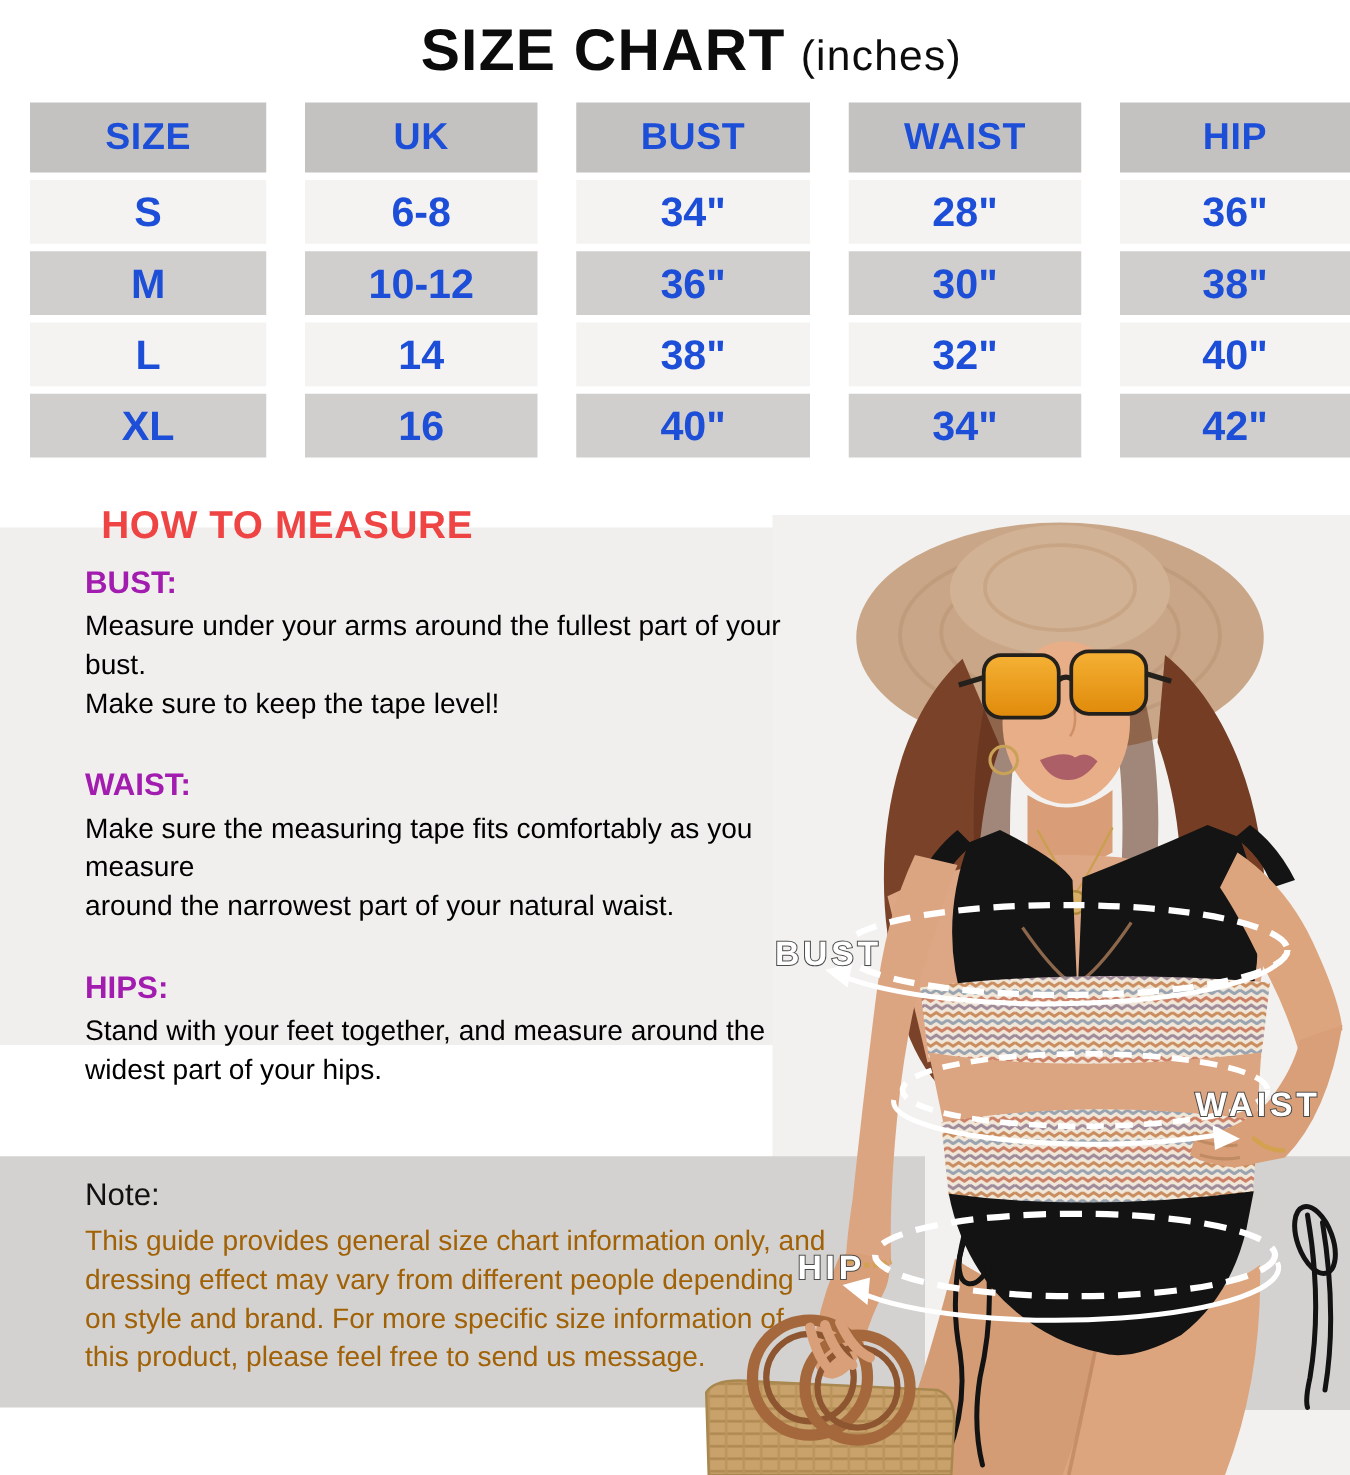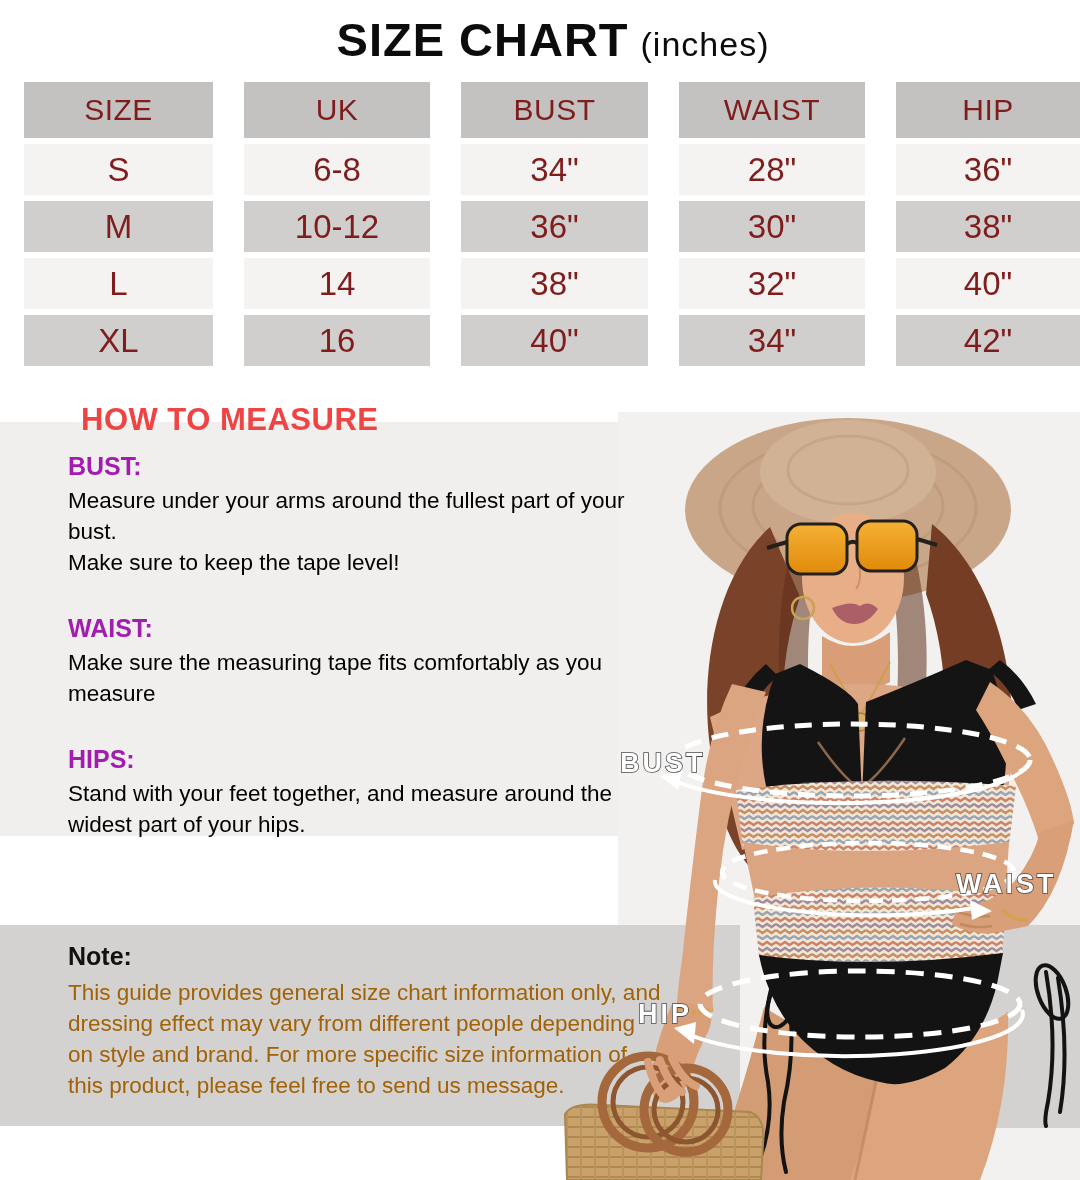--- a/index.html
+++ b/index.html
@@ -8,40 +8,40 @@
 
   
   .title{position:absolute;top:12px;left:13px;width:100%;text-align:center;color:#0c0c0c;white-space:nowrap;}
   .title .main{font-size:47px;font-weight:800;letter-spacing:1px;}
   .title .unit{font-size:34px;font-weight:400;margin-left:12px;letter-spacing:1px;}
 
   
   .size-table{position:absolute;top:82px;left:0;width:1080px;display:grid;
               grid-template-columns:213px 210px 211px 210px 208px;
               column-gap:7px;row-gap:6px;background:#fff;}
-  .cell{display:flex;align-items:center;justify-content:center;font-weight:400;color:#7f1d1d;margin-left:24px;}
+  .cell{display:flex;align-items:center;justify-content:center;font-weight:700;color:#1d4ed8;margin-left:24px;}
   .cell.head{height:56px;background:#c3c2c1;font-size:30px;letter-spacing:.5px;}
   .cell.data{height:51px;font-size:33px;}
   .light{background:#f4f3f2;}
   .dark{background:#d0cfce;}
 
   
   .measure-heading{position:absolute;left:52px;top:402px;font-size:31px;font-weight:800;color:#ef4444;letter-spacing:.5px;margin-left:29px;}
   .measure-box{position:absolute;left:0;top:422px;width:625px;height:414px;background:#f0efee;}
   .photo-bg{position:absolute;left:618px;top:412px;width:462px;height:768px;background:#f2f1ef;}
   .note-box{position:absolute;left:0;top:925px;width:740px;height:201px;background:#d4d2d0;}
   .note-box-right{position:absolute;left:965px;top:925px;width:115px;height:203px;background:#d4d2d0;}
 
   .measure-content{position:absolute;left:68px;top:452px;width:560px;color:#1c1c1c;}
   .m-sec{margin-bottom:36px;}
   .m-label{font-size:25px;font-weight:700;margin-bottom:4px;color:#a21caf;}
   .m-line{font-size:22.5px;line-height:31px;color:#000000;}
 
   .note-content{position:absolute;left:68px;top:942px;width:600px;color:#1c1c1c;}
-  .n-label{font-size:25px;font-weight:700;margin-bottom:6px;color:#111;}
+  .n-label{font-size:25px;font-weight:400;margin-bottom:6px;color:#111;}
   .n-line{font-size:22.5px;line-height:31px;color:#a16207;}
 
   
   .figure{position:absolute;left:560px;top:412px;width:520px;height:768px;}
   .meas-label{font-weight:700;font-size:27px;letter-spacing:3px;fill:#ffffff;
               stroke:#4b4b4b;stroke-width:1.6px;paint-order:stroke;
               font-family:"Liberation Sans",sans-serif;}
 </style>
 </head>
 <body>
@@ -93,20 +93,21 @@
 
   <div class="measure-content">
     <div class="m-sec">
       <div class="m-label">BUST:</div>
       <div class="m-line">Measure under your arms around the fullest part of your bust.</div>
       <div class="m-line">Make sure to keep the tape level!</div>
     </div>
     <div class="m-sec">
       <div class="m-label">WAIST:</div>
       <div class="m-line">Make sure the measuring tape fits comfortably as you measure</div>
+      <div class="m-line">around the narrowest part of your natural waist.</div>
     </div>
     <div class="m-sec">
       <div class="m-label">HIPS:</div>
       <div class="m-line">Stand with your feet together, and measure around the</div>
       <div class="m-line">widest part of your hips.</div>
     </div>
   </div>
 
   <div class="note-content">
     <div class="n-label">Note:</div>

